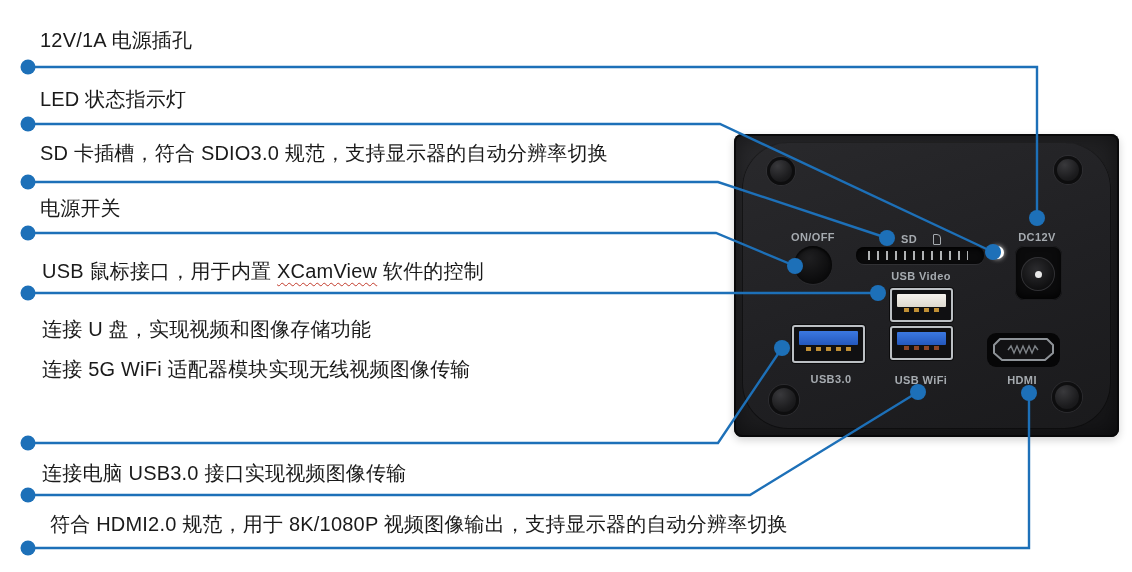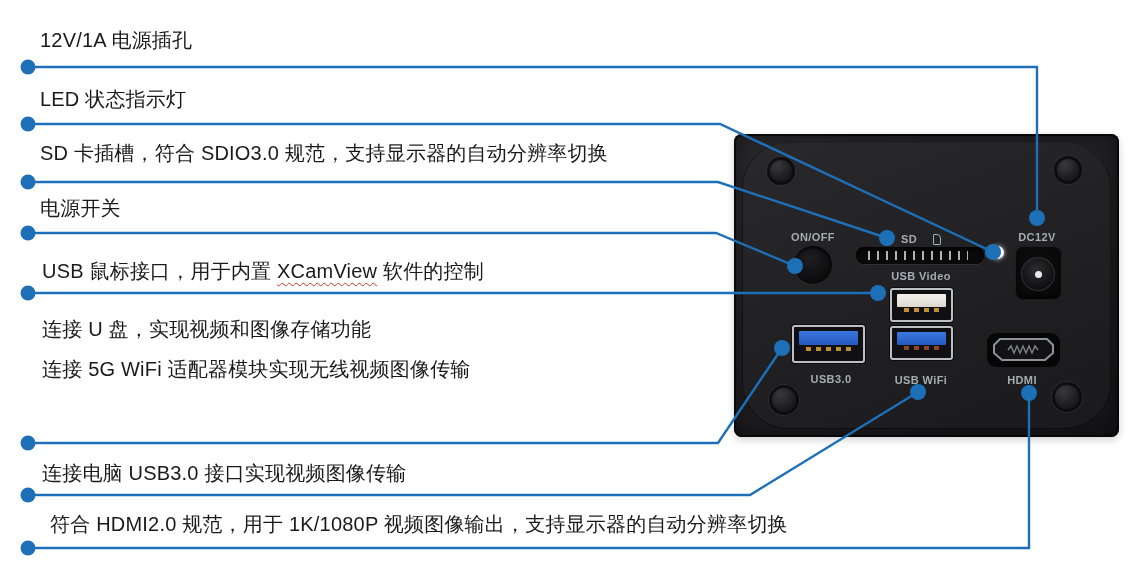--- a/index.html
+++ b/index.html
@@ -130,21 +130,21 @@
   <div class="callout" style="left:40px;top:87px">LED 状态指示灯</div>
   <div class="callout" style="left:40px;top:141px">SD 卡插槽，符合 SDIO3.0 规范，支持显示器的自动分辨率切换</div>
   <div class="callout" style="left:40px;top:196px">电源开关</div>
 
   <div class="callout" style="left:42px;top:317px">连接 U 盘，实现视频和图像存储功能</div>
 
   <div class="callout" style="left:42px;top:259px"><span>USB 鼠标接口，用于内置 </span><span class="squiggle">XCamView</span><span> 软件的控制</span></div>
   <div class="callout" style="left:42px;top:357px">连接 5G WiFi 适配器模块实现无线视频图像传输</div>
 
   <div class="callout" style="left:42px;top:461px">连接电脑 USB3.0 接口实现视频图像传输</div>
-  <div class="callout" style="left:50px;top:512px">符合 HDMI2.0 规范，用于 1K/1080P 视频图像输出，支持显示器的自动分辨率切换</div>
+  <div class="callout" style="left:50px;top:512px">符合 HDMI2.0 规范，用于 8K/1080P 视频图像输出，支持显示器的自动分辨率切换</div>
 
   <div class="device">
     <div class="device-inner"></div>
 
     <div class="screw tl"></div>
     <div class="screw tr"></div>
     <div class="screw bl"></div>
     <div class="screw br"></div>
 
     <div class="port-label" style="left:47px;top:97px;width:64px">ON/OFF</div>

